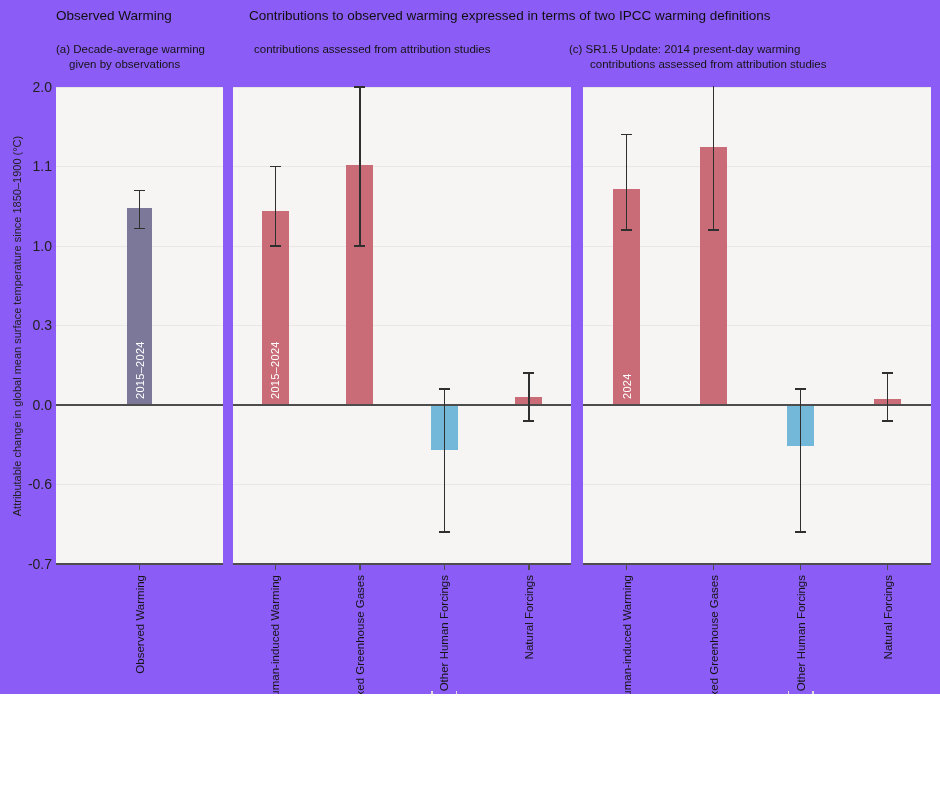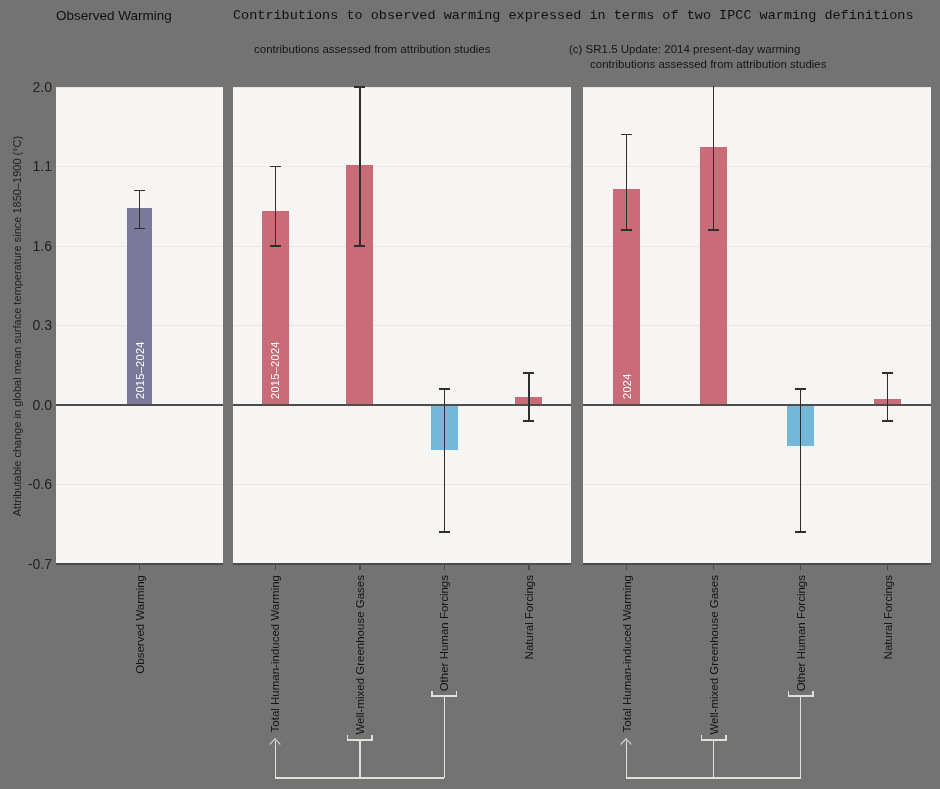--- a/index.html
+++ b/index.html
@@ -1,17 +1,17 @@
 <!DOCTYPE html>
 <html><head>
 <meta charset="utf-8">
 <style>
   html,body { margin:0; padding:0; background:#ffffff; }
   body { width:940px; height:789px; font-family:"Liberation Sans", sans-serif; }
-  #chart-canvas { position:relative; width:940px; height:789px; background:#737373; overflow:hidden; }
+  #chart-canvas { position:relative; width:940px; height:694px; background:#8b5cf6; overflow:hidden; }
 
   .main-title { position:absolute; top:8px; font-size:13.5px; font-weight:500; color:#101010; white-space:nowrap; }
   .subtitle   { position:absolute; top:42px; font-size:11.5px; line-height:15px; color:#151515; white-space:nowrap; }
   .subtitle .hang { display:block; }
 
   .plotbg   { position:absolute; background:#f7f5f3; }
   .grid     { position:absolute; height:1px; background:#e9e6e3; }
   .axisline { position:absolute; height:2px; background:#4d4d4d; }
   .bar      { position:absolute; }
   .err      { position:absolute; width:1.5px; background:#2f2f2f; }
@@ -34,36 +34,40 @@
   .conn     { position:absolute; }
   .connhead { position:absolute; width:7px; height:7px; background:transparent;
               border-left:1.5px solid #e2dfdb; border-top:1.5px solid #e2dfdb; transform:rotate(45deg); }
 </style>
 </head>
 <body>
 
 <div id="chart-canvas">
 
   <div class="main-title" style="left:56px;">Observed Warming</div>
-  <div class="main-title" style="left:233px;font-family:Liberation Mono, monospace;">Contributions to observed warming expressed in terms of two IPCC warming definitions</div>
+  <div class="main-title" style="left:249px;">Contributions to observed warming expressed in terms of two IPCC warming definitions</div>
 
+  <div class="subtitle" style="left:56px;">
+    <span>(a) Decade-average warming</span>
+    <span class="hang" style="padding-left:13px;">given by observations</span>
+  </div>
   <div class="subtitle" style="left:233px;">
     <span class="hang" style="padding-left:21px;">contributions assessed from attribution studies</span>
   </div>
   <div class="subtitle" style="left:569px;">
     <span>(c) SR1.5 Update: 2014 present-day warming</span>
     <span class="hang" style="padding-left:21px;">contributions assessed from attribution studies</span>
   </div>
 
   <div class="yaxis-label">Attributable change in global mean surface temperature since 1850–1900 (°C)</div>
 
   <div id="plots">
       <div class="ytick" style="left: 12px; top: 79.5px; width: 40px;">2.0</div>
       <div class="ytick" style="left: 12px; top: 159px; width: 40px;">1.1</div>
-      <div class="ytick" style="left: 12px; top: 238.5px; width: 40px;">1.6</div>
+      <div class="ytick" style="left: 12px; top: 238.5px; width: 40px;">1.0</div>
       <div class="ytick" style="left: 12px; top: 318px; width: 40px;">0.3</div>
       <div class="ytick" style="left: 12px; top: 397.5px; width: 40px;">0.0</div>
       <div class="ytick" style="left: 12px; top: 477px; width: 40px;">-0.6</div>
       <div class="ytick" style="left: 12px; top: 556.5px; width: 40px;">-0.7</div>
       <div class="plotbg" style="left: 56px; top: 87px; width: 167px; height: 477px;"></div>
       <div class="grid" style="left: 56px; top: 86.5px; width: 167px;"></div>
       <div class="grid" style="left: 56px; top: 166px; width: 167px;"></div>
       <div class="grid" style="left: 56px; top: 245.5px; width: 167px;"></div>
       <div class="grid" style="left: 56px; top: 325px; width: 167px;"></div>
       <div class="grid" style="left: 56px; top: 484px; width: 167px;"></div>

